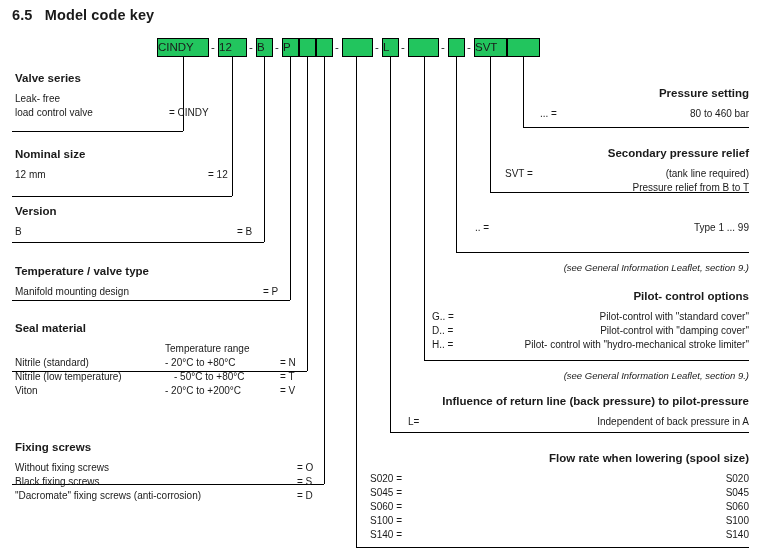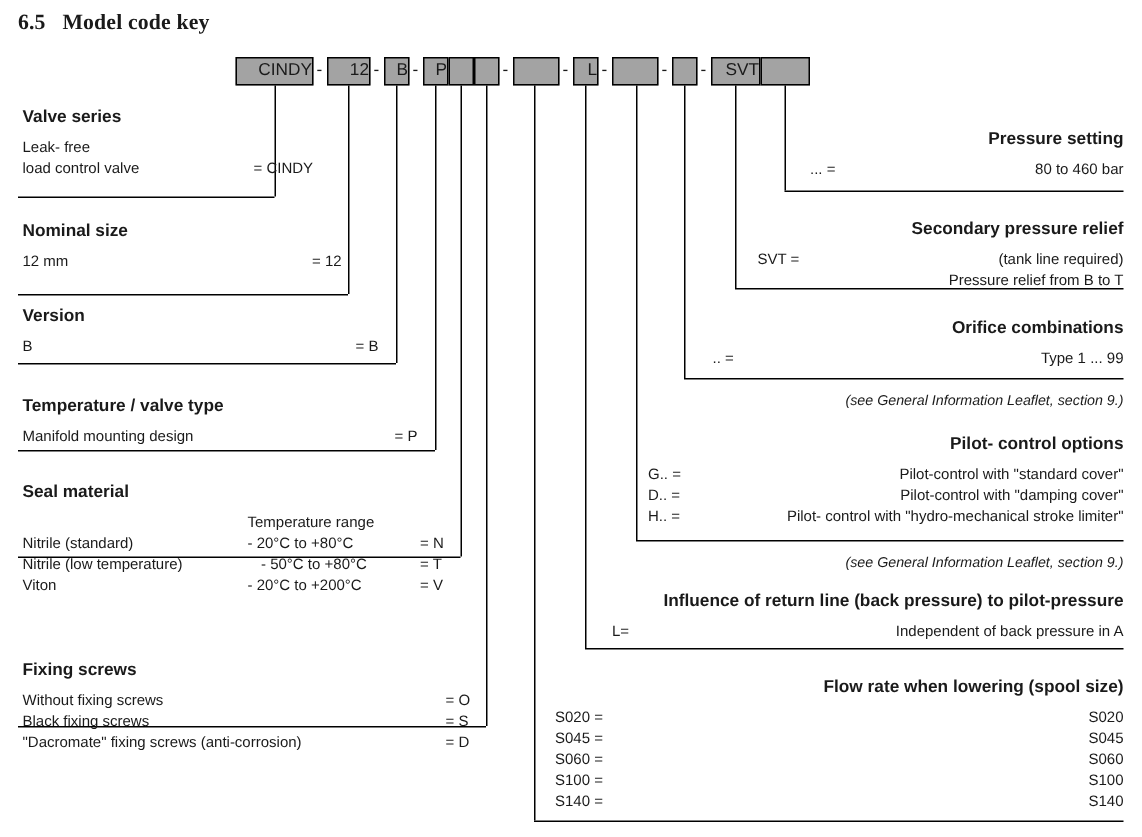--- a/index.html
+++ b/index.html
@@ -12,29 +12,28 @@
     position:relative;
     overflow:hidden;
     -webkit-font-smoothing:antialiased;
   }
 
   
   #page-title {
     position:absolute; left:12px; top:7px;
     font-size:14.5px; font-weight:bold; letter-spacing:.1px;
     white-space:pre;
-    font-family:Liberation Serif, serif;
   }
 
   
   #code-row { position:absolute; left:0; top:38px; height:19px; }
   .code-box {
     position:absolute; top:0; height:19px;
-    border:1px solid #000; background:#a3a3a3;
-    font-size:11.5px; line-height:17px; text-align:right;
+    border:1px solid #000; background:#22c55e;
+    font-size:11.5px; line-height:17px; text-align:left;
     white-space:nowrap;
   }
   .code-dash {
     position:absolute; top:0; height:19px;
     font-size:11.5px; line-height:19px; text-align:center; width:8px;
   }
 
   
   .bracket { position:absolute; }
   .bracket .v { position:absolute; width:0; border-left:1px solid #000; top:0; }
@@ -231,21 +230,20 @@
           <span class="lbl" style="left: 505px;">SVT =</span>
           <span class="val" style="right: 0px; left: auto;">(tank line required)</span>
         </div>
         <div class="row" style="width: 749px;">
           <span class="lbl" style="left: 505px;"></span>
           <span class="val" style="right: 0px; left: auto;">Pressure relief from B to T</span>
         </div>
       </div>
     </div>
     <div class="sect right" style="left: 0px; top: 213px; width: 749px;">
-      <div class="title" style="width: 749px;">Orifice combinations</div>
       <div style="margin-top: 9px;">
         <div class="row" style="width: 749px;">
           <span class="lbl" style="left: 475px;">.. =</span>
           <span class="val" style="right: 0px; left: auto;">Type 1 ... 99</span>
         </div>
       </div>
     </div>
     <div class="note" style="top: 262px; right: 12px;">(see General Information Leaflet, section 9.)</div>
     <div class="sect right" style="left: 0px; top: 290px; width: 749px;">
       <div class="title" style="width: 749px;">Pilot- control options</div>

